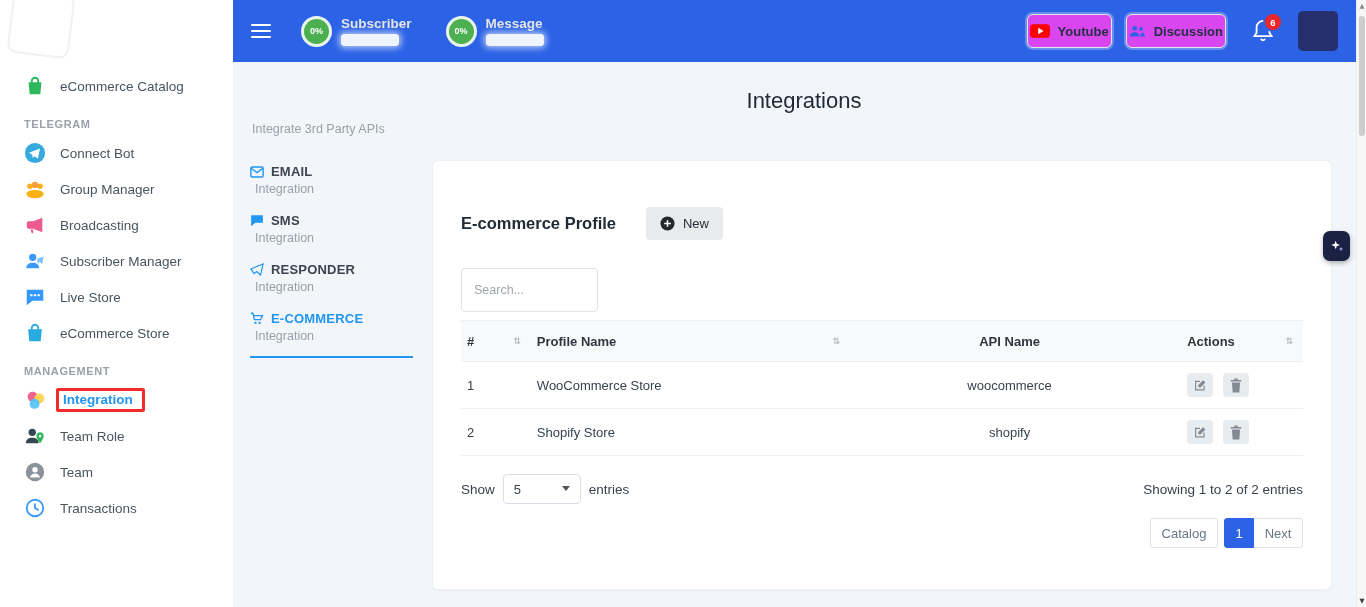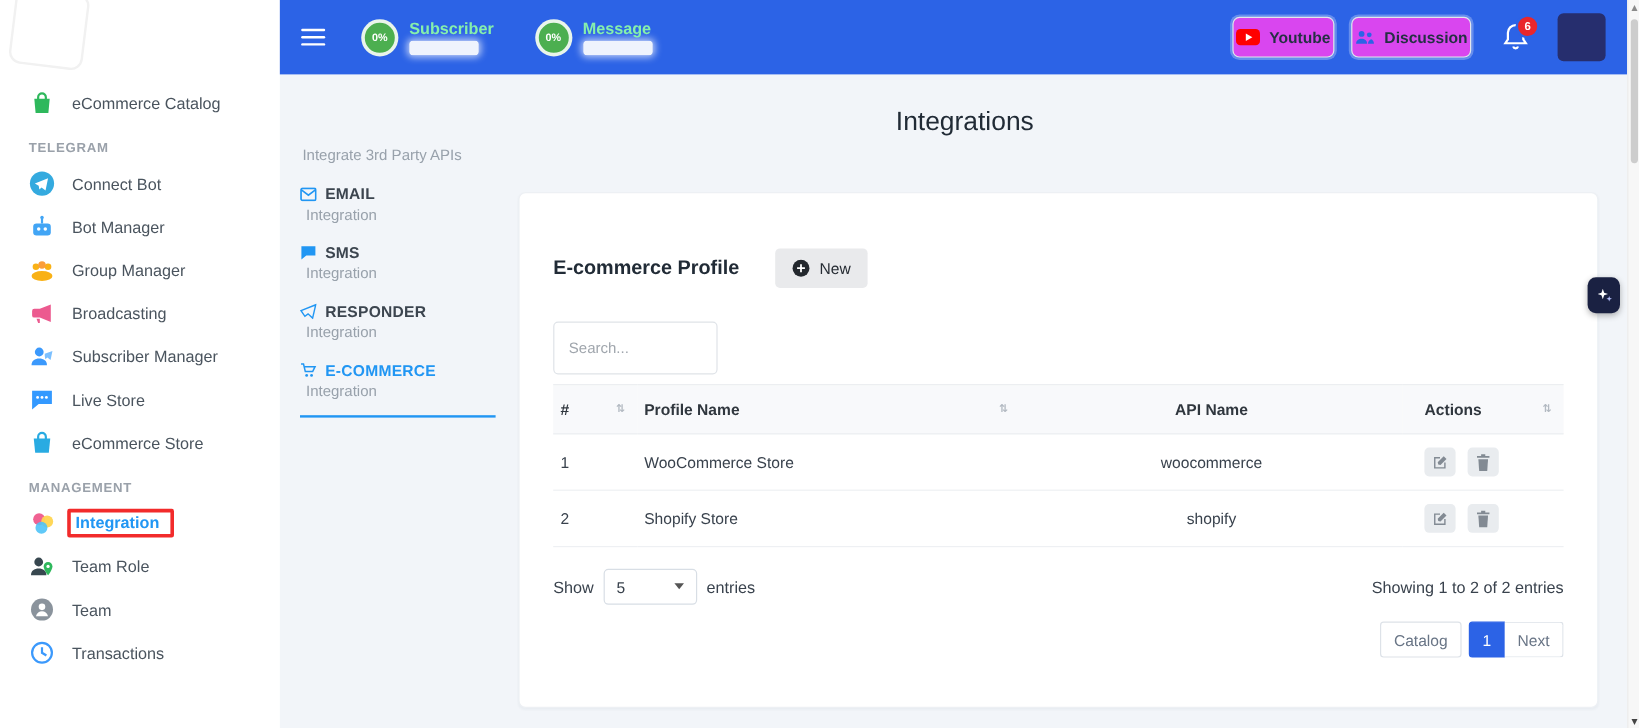--- a/index.html
+++ b/index.html
@@ -21,42 +21,42 @@
 
   
   .navbar{position:absolute;left:233px;top:0;right:10px;height:62px;background:#2c63e6;
           display:flex;align-items:center;padding:0 18px;box-sizing:border-box;z-index:5;}
   .hamburger{width:20px;height:15px;display:flex;flex-direction:column;justify-content:space-between;
              margin-right:16px;cursor:pointer;}
   .hamburger i{display:block;height:2.4px;background:#fff;border-radius:2px;}
   .stat{display:flex;align-items:center;gap:9px;margin-left:14px;}
   .stat .ring{width:31px;height:31px;border-radius:50%;background:#4caf50;border:3px solid rgba(255,255,255,.88);
               box-sizing:border-box;color:#fff;font-size:9px;font-weight:700;display:flex;align-items:center;justify-content:center;}
-  .stat .lbl{color:#86efac;font-size:13.5px;font-weight:700;line-height:15px;}
+  .stat .lbl{color:#e5e5e5;font-size:13.5px;font-weight:700;line-height:15px;}
   .stat .redacted{width:58px;height:12px;margin-top:3px;background:rgba(255,255,255,.92);border-radius:3px;
                   box-shadow:0 0 6px 2px rgba(255,255,255,.65);}
   .nav-right{margin-left:auto;display:flex;align-items:center;}
   .nav-btn{height:34px;background:#d946ef;border:1px solid #e2e6ec;border-radius:6px;display:flex;align-items:center;
            gap:8px;padding:0 2px;font-size:13px;font-weight:700;color:#243043;cursor:pointer;
            box-shadow:0 0 0 2px rgba(255,255,255,.28);}
   .nav-btn + .nav-btn{margin-left:14px;}
   .bell-wrap{position:relative;margin:0 24px 0 26px;cursor:pointer;}
   .badge{position:absolute;top:-7px;right:-9px;min-width:16px;height:16px;border-radius:50%;background:#e9262b;
          color:#fff;font-size:9.5px;font-weight:700;display:flex;align-items:center;justify-content:center;
          border:2px solid #2c63e6;box-sizing:content-box;}
   .avatar{width:40px;height:40px;border-radius:5px;background:#262e6e;cursor:pointer;}
 
   
   .content{position:absolute;left:233px;top:62px;right:10px;bottom:0;background:#f2f5f9;overflow:hidden;}
   .page-head{padding:26px 0 0 19px;}
   .page-head h1{margin:0;font-size:22px;color:#212b36;font-weight:400;text-align:center;}
   .page-sub{margin-top:8px;font-size:12.5px;color:#98a1ab;}
 
   
-  .subnav{position:absolute;left:17px;top:92px;width:163px;}
+  .subnav{position:absolute;left:17px;top:102px;width:163px;}
   .sn-item{margin-bottom:17px;cursor:pointer;}
   .sn-title{display:flex;align-items:center;gap:7px;font-size:13px;font-weight:700;color:#3c454f;letter-spacing:.2px;}
   .sn-sub{font-size:12.5px;color:#98a1ab;margin:3px 0 0 5px;}
   .sn-item.active .sn-title{color:#2196f3;}
   .sn-item.active{border-bottom:2px solid #2196f3;padding-bottom:13px;}
 
   
   .card{position:absolute;left:199px;top:98px;width:900px;height:430px;background:#fff;border-radius:6px;
         border:1px solid #edf0f4;box-shadow:0 1px 2px rgba(20,40,80,.04);box-sizing:border-box;
         padding:46px 28px 24px;}
@@ -136,32 +136,20 @@
     <div class="side-item">
       <span class="ic">
         <svg width="22" height="22" viewBox="0 0 24 24">
             <circle cx="12" cy="12" r="11" fill="#34aadf"></circle>
             <path fill="#fff" d="M5.5 11.8l12-4.6-2.3 11-3.6-2.7-2 1.9-.6-3.4z"></path>
           </svg>
       </span>
       <span>Connect Bot</span>
     </div>
 
-    <div class="side-item">
-      <span class="ic">
-        <svg width="22" height="22" viewBox="0 0 24 24">
-            <rect x="4" y="9" width="16" height="11" rx="3" fill="#42a5f5"></rect>
-            <circle cx="9" cy="14" r="1.6" fill="#fff"></circle>
-            <circle cx="15" cy="14" r="1.6" fill="#fff"></circle>
-            <rect x="11" y="4" width="2" height="5" fill="#42a5f5"></rect>
-            <circle cx="12" cy="3.5" r="1.6" fill="#42a5f5"></circle>
-          </svg>
-      </span>
-      <span>Bot Manager</span>
-    </div>
 
     <div class="side-item">
       <span class="ic">
         <svg width="22" height="22" viewBox="0 0 24 24">
             <circle cx="6.5" cy="9" r="3" fill="#f9b115"></circle>
             <circle cx="17.5" cy="9" r="3" fill="#f9b115"></circle>
             <circle cx="12" cy="7.5" r="3.4" fill="#fb9e3a"></circle>
             <ellipse cx="12" cy="17.5" rx="9.5" ry="4.5" fill="#f9b115"></ellipse>
           </svg>
       </span>

